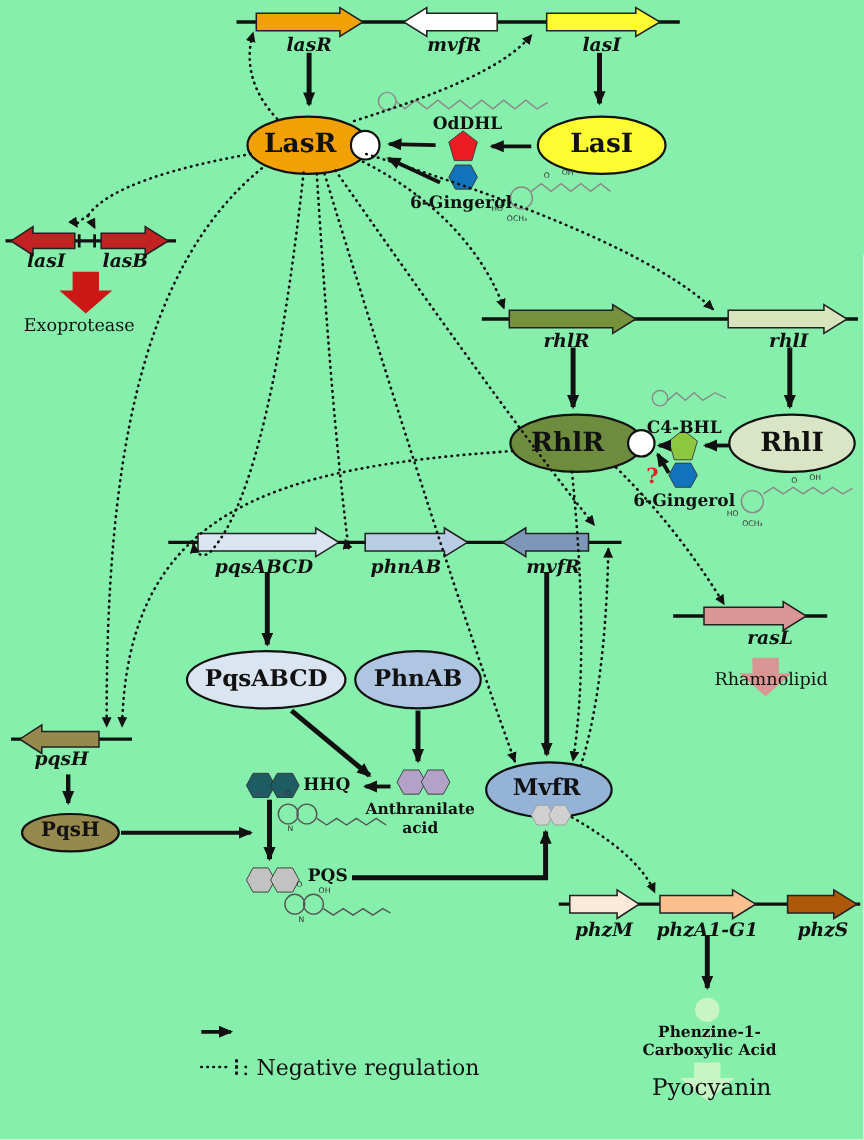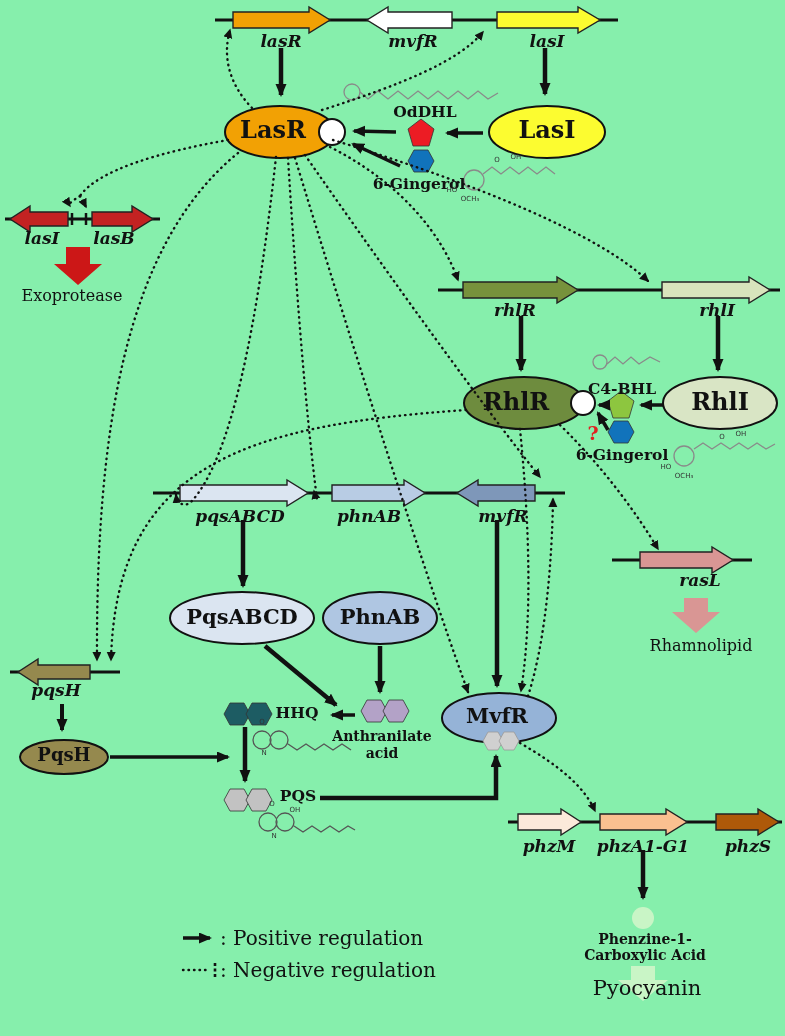--- a/index.html
+++ b/index.html
@@ -201,31 +201,30 @@
 <div class="lbl prot-sm" style="left:64px;top:746px">PqsH</div>
 
 <div class="lbl mol" style="left:297px;top:705px">HHQ</div>
 <div class="lbl mol-sm" style="left:382px;top:729px">Anthranilate</div>
 <div class="lbl mol-sm" style="left:382px;top:746px">acid</div>
 <div class="lbl mol" style="left:298px;top:788px">PQS</div>
 
 <div class="lbl prot" style="left:497px;top:705px">MvfR</div>
 
 <div class="lbl gene" style="left:700px;top:572px">rasL</div>
-<div class="lbl prod" style="left:701px;top:638px">Rhamnolipid</div>
+<div class="lbl prod" style="left:701px;top:610px">Rhamnolipid</div>
 
 <div class="lbl gene" style="left:549px;top:838px">phzM</div>
 <div class="lbl gene" style="left:643px;top:838px">phzA1-G1</div>
 <div class="lbl gene" style="left:748px;top:838px">phzS</div>
 
 <div class="lbl mol-sm" style="left:645px;top:932px">Phenzine-1-</div>
 <div class="lbl mol-sm" style="left:645px;top:948px">Carboxylic Acid</div>
 <div class="lbl prod-lg" style="left:647px;top:977px">Pyocyanin</div>
 
-<div class="legend-txt" style="left:220px;top:926px">: Positive regulation</div>
 <div class="legend-txt" style="left:220px;top:958px">: Negative regulation</div>
 
 <div class="micro" style="left:452px;top:186px">HO</div>
 <div class="micro" style="left:470px;top:195px">OCH₃</div>
 <div class="micro" style="left:497px;top:156px">O</div>
 <div class="micro" style="left:516px;top:153px">OH</div>
 <div class="micro" style="left:666px;top:463px">HO</div>
 <div class="micro" style="left:684px;top:472px">OCH₃</div>
 <div class="micro" style="left:722px;top:433px">O</div>
 <div class="micro" style="left:741px;top:430px">OH</div>

